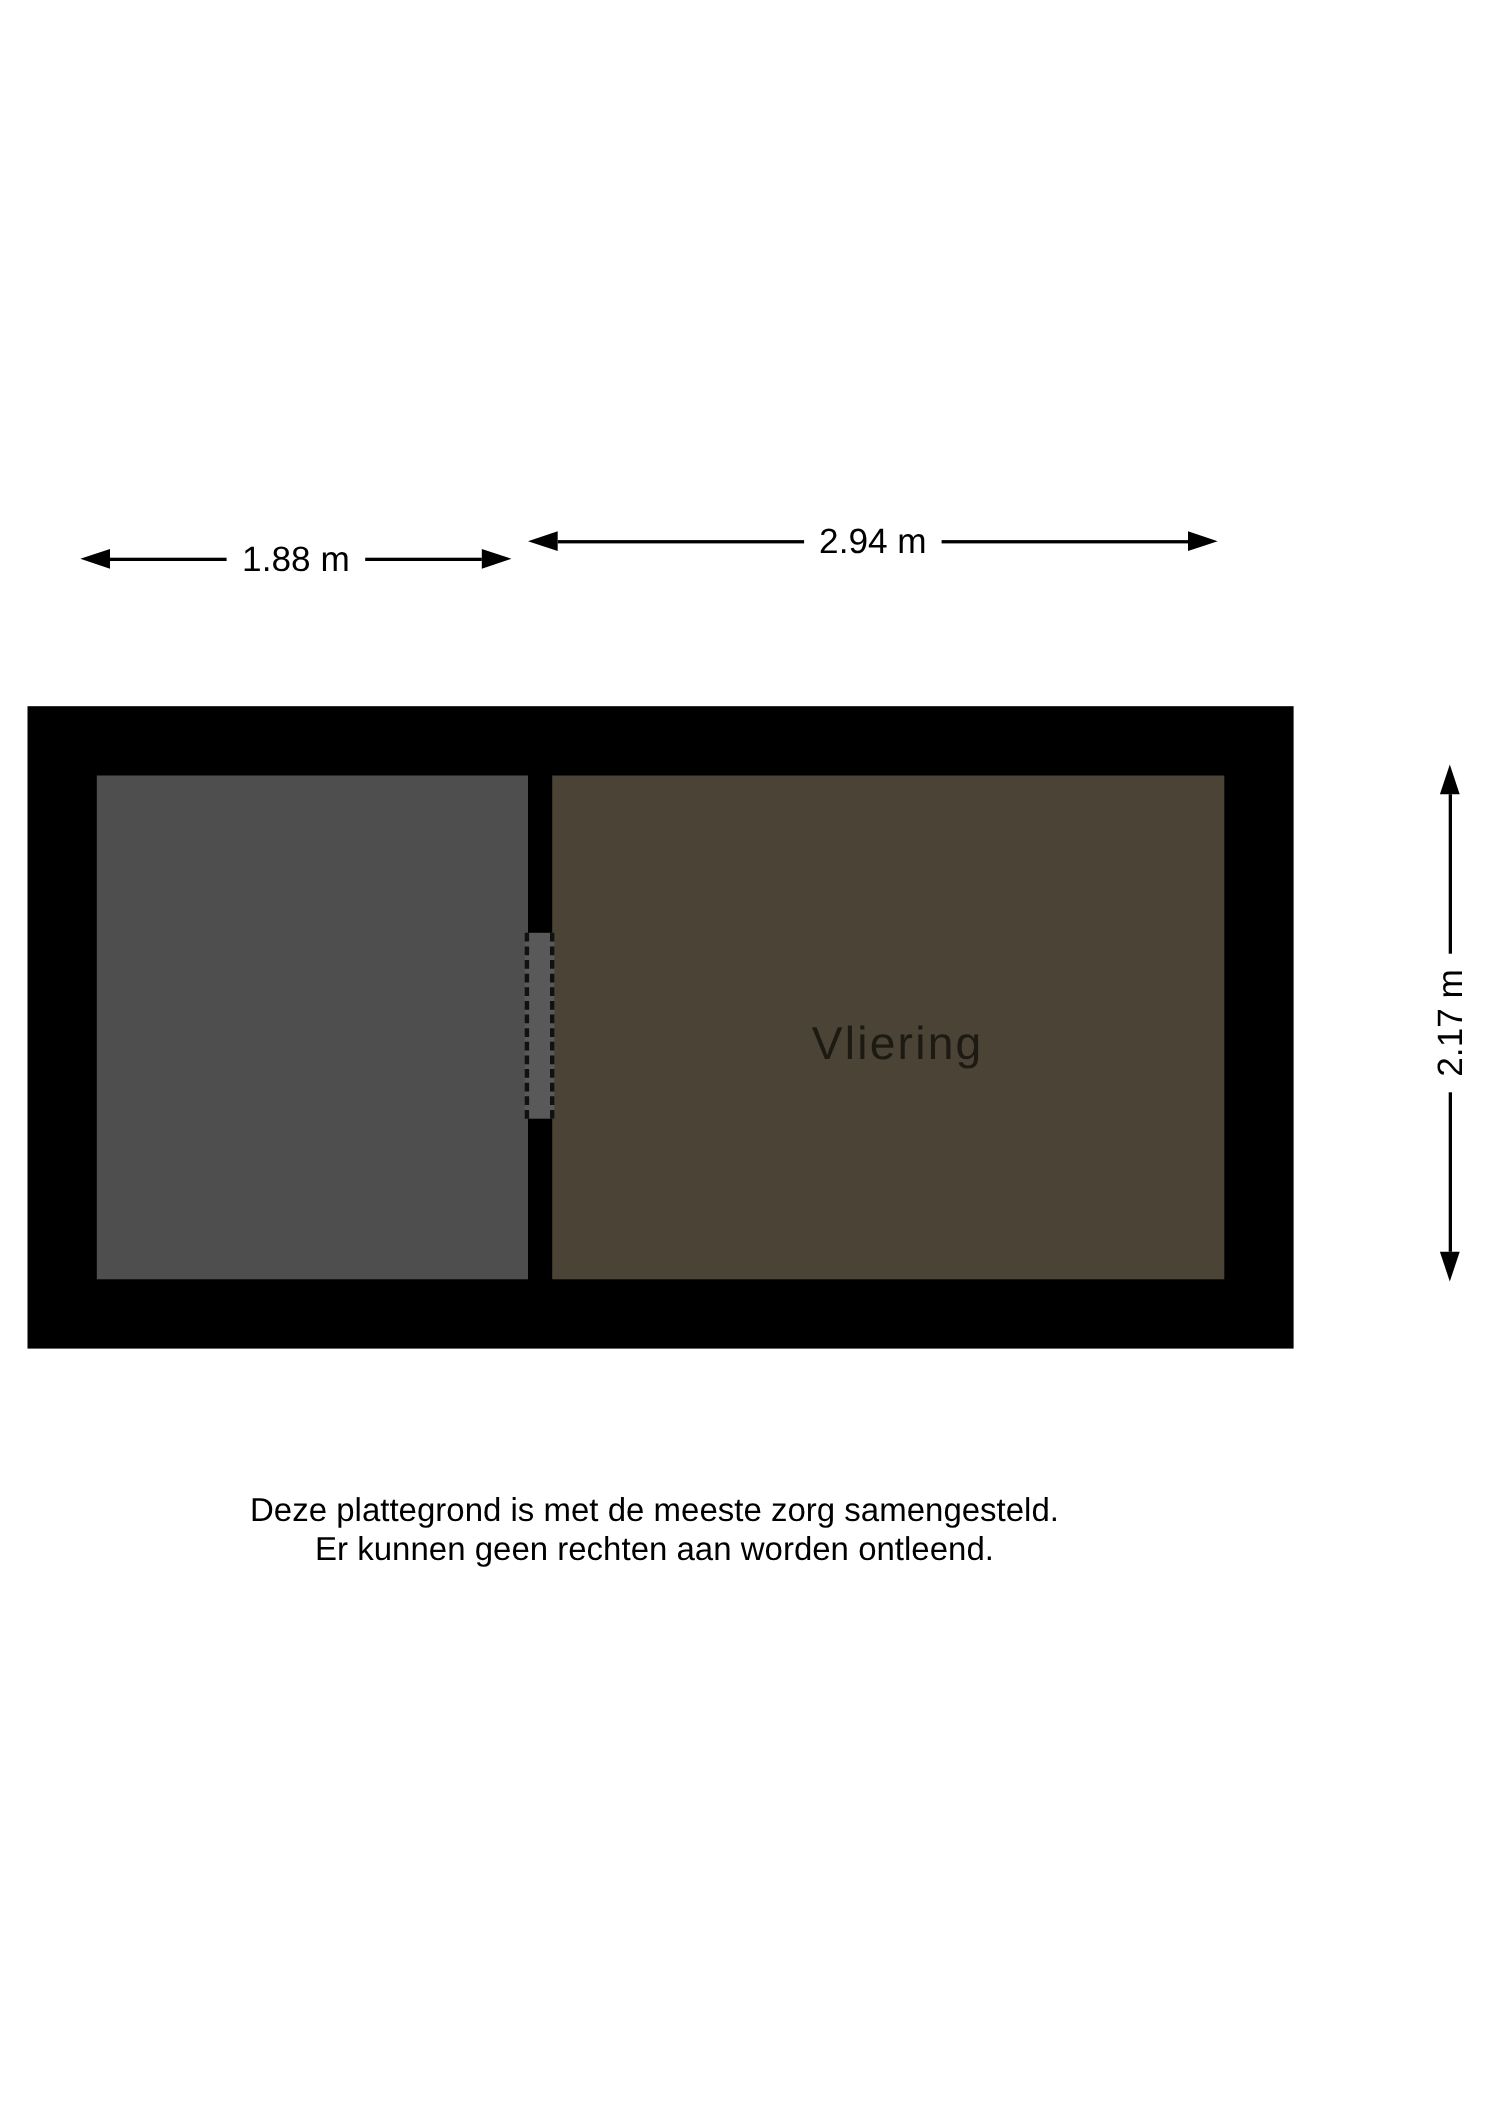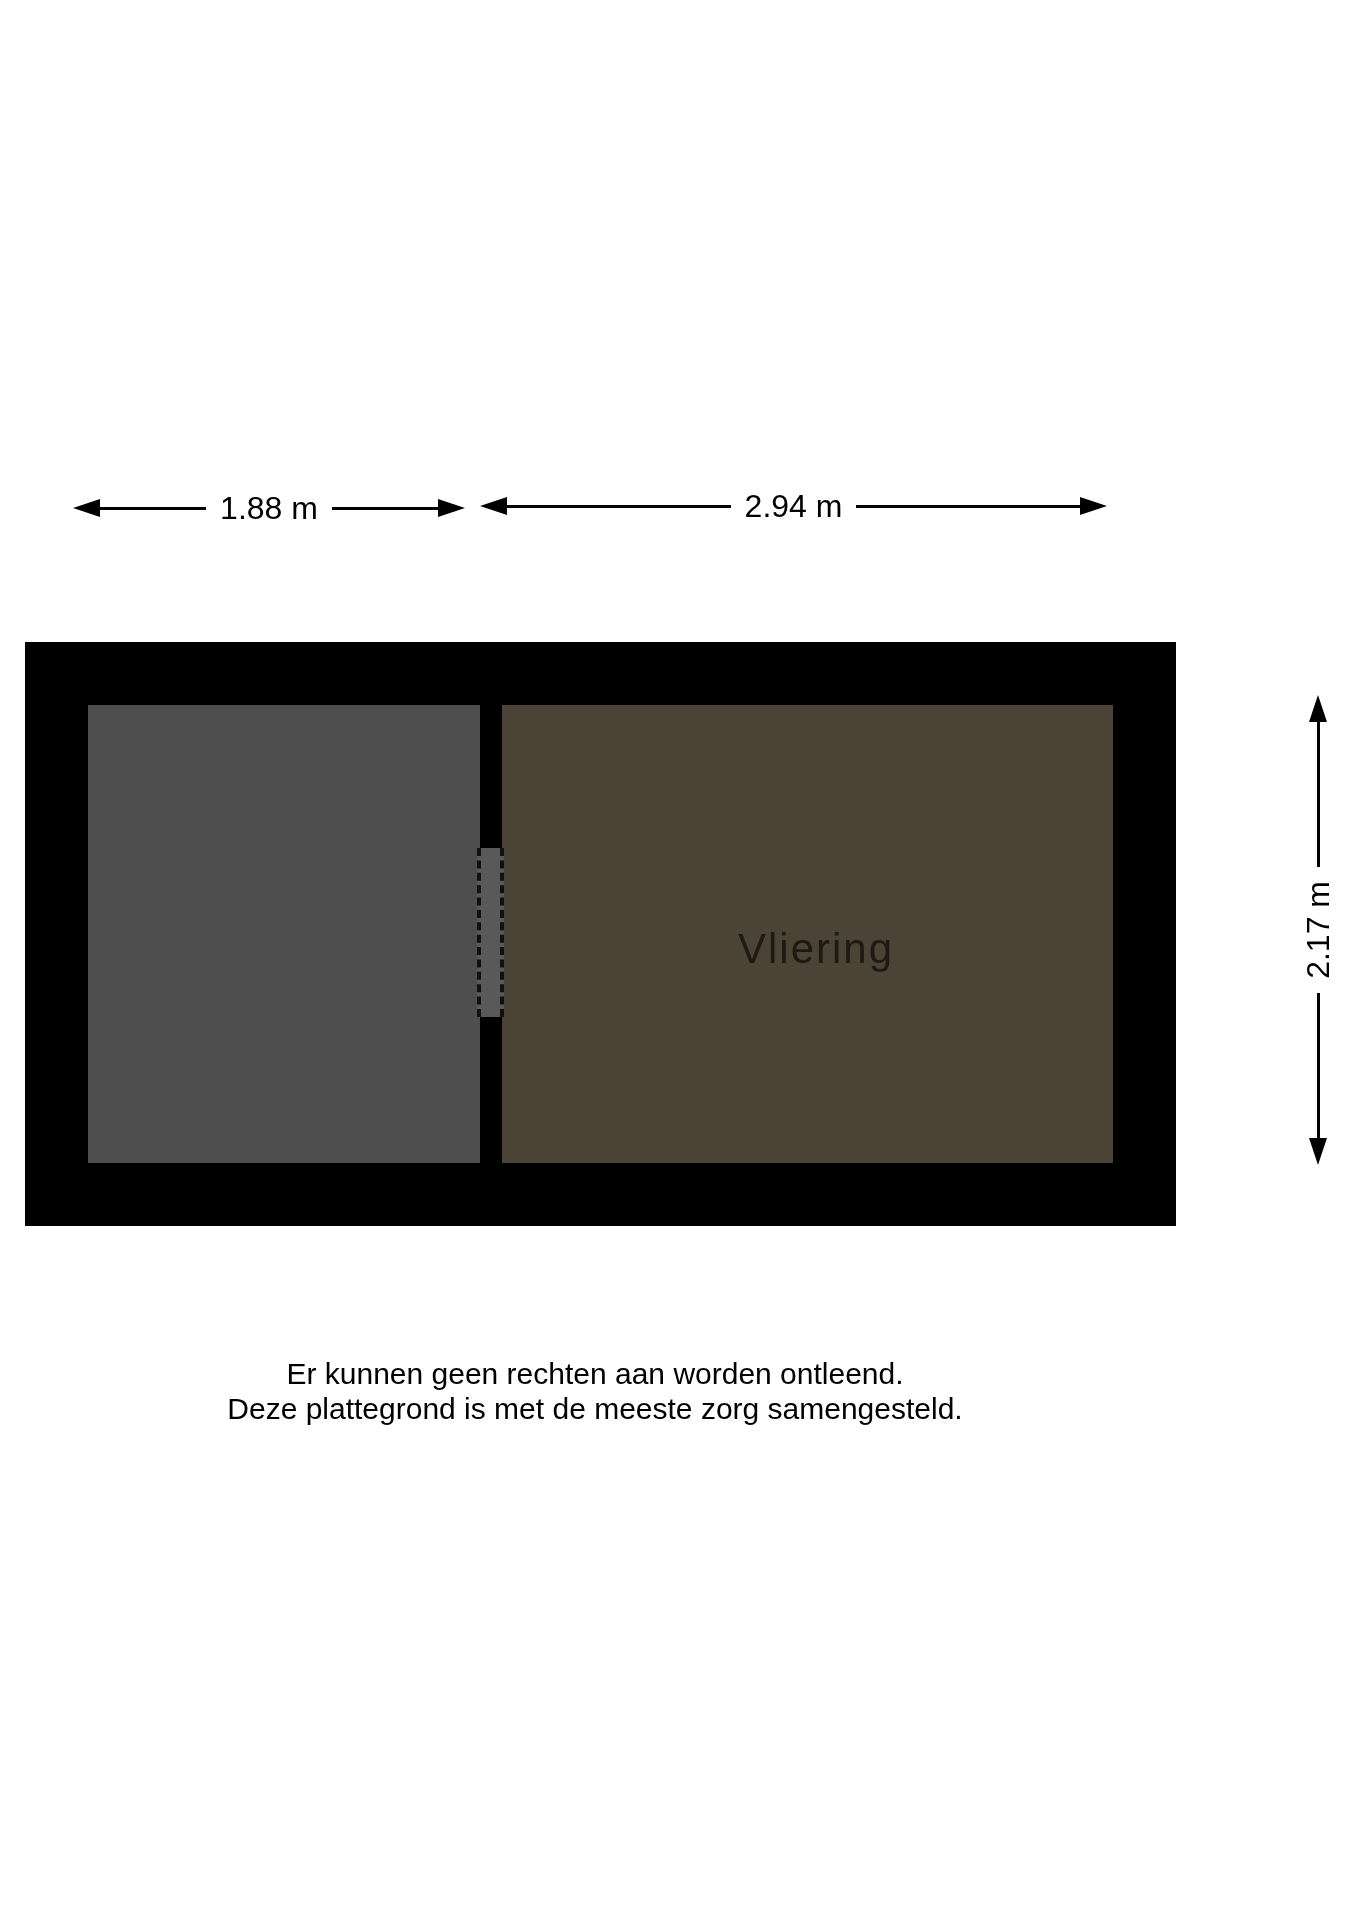--- a/index.html
+++ b/index.html
@@ -86,21 +86,21 @@
 <div class="canvas">
 
   <div class="hdim" style="left:73px;top:486px;width:392px;text-align:right;">
     <span class="ah ah-left"></span>
     <span class="hline"></span>
     <span class="dim-label">1.88 m</span>
     <span class="hline"></span>
     <span class="ah ah-right"></span>
   </div>
 
-  <div class="hdim" style="left:480px;top:484px;width:627px;">
+  <div class="hdim" style="left:480px;top:470px;width:627px;">
     <span class="ah ah-left"></span>
     <span class="hline"></span>
     <span class="dim-label">2.94 m</span>
     <span class="hline"></span>
     <span class="ah ah-right"></span>
   </div>
 
   <div class="plan">
     <div class="room room-left"></div>
     <div class="interior-wall"></div>
@@ -111,17 +111,17 @@
 
   <div class="vdim" style="left:1299px;top:695px;height:470px;">
     <span class="ah ah-up"></span>
     <span class="vline"></span>
     <span class="dim-label">2.17 m</span>
     <span class="vline"></span>
     <span class="ah ah-down"></span>
   </div>
 
   <div class="disclaimer">
+    <div>Deze plattegrond is met de meeste zorg samengesteld.</div>
     <div>Er kunnen geen rechten aan worden ontleend.</div>
-    <div>Deze plattegrond is met de meeste zorg samengesteld.</div>
   </div>
 
 </div>
 
 </body></html>

